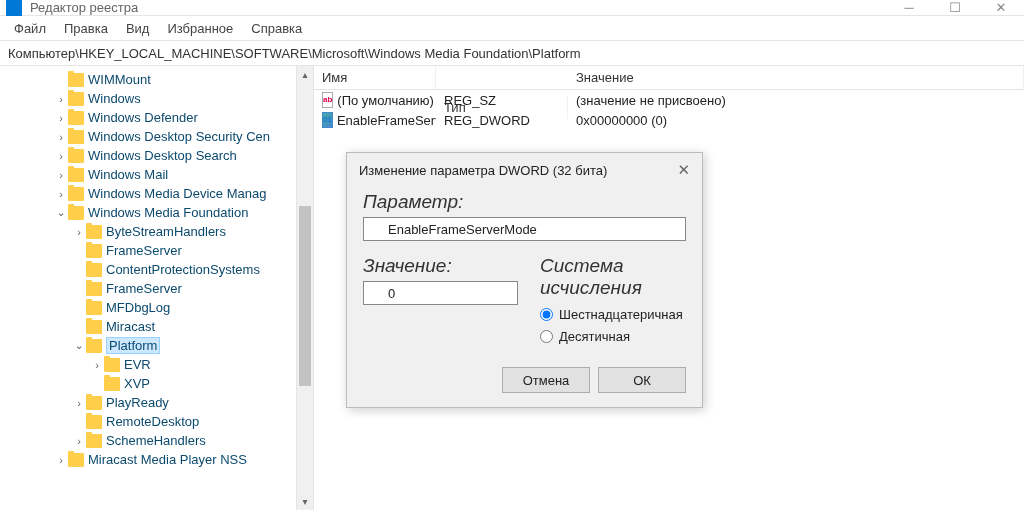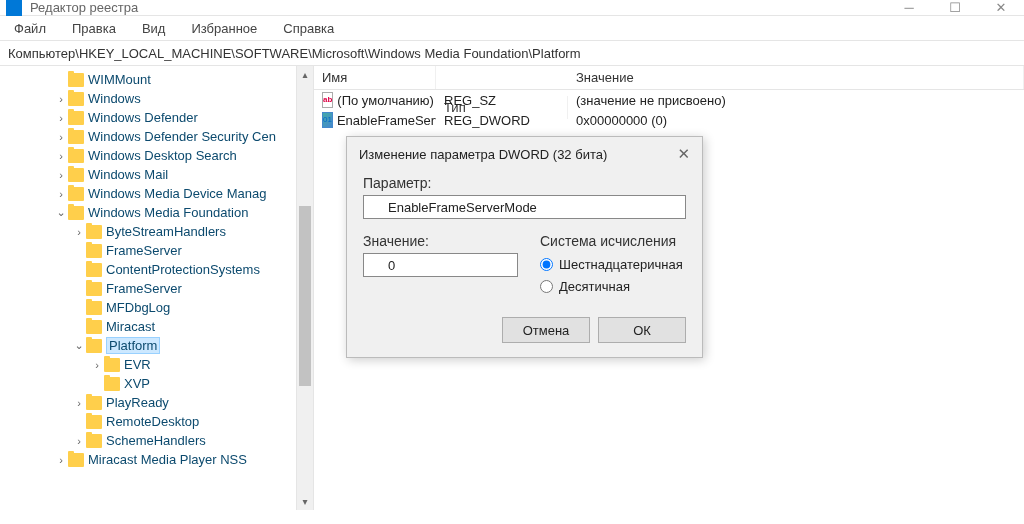--- a/index.html
+++ b/index.html
@@ -2,21 +2,21 @@
 <html><head>
 <meta charset="utf-8">
 <style>
   * { box-sizing: border-box; margin: 0; padding: 0; font-family: "Segoe UI", Tahoma, sans-serif; font-size: 13px; color: #222; }
   body { width: 1024px; height: 524px; background: #fff; overflow: hidden; position: relative; }
   .titlebar { height: 16px; display: flex; align-items: center; padding-left: 6px; border-bottom: 1px solid #e5e5e5; }
   .titlebar .app-icon { width: 16px; height: 16px; background: #0078d7; margin-right: 8px; display: inline-block; }
   .titlebar .title { color: #666; font-size: 13px; }
   .titlebar .win-controls { margin-left: auto; display: flex; }
   .titlebar .win-btn { width: 46px; height: 30px; display: flex; align-items: center; justify-content: center; color: #888; }
-  .menubar { height: 24px; display: flex; align-items: center; padding: 0 6px; gap: 10px; }
+  .menubar { height: 24px; display: flex; align-items: center; padding: 0 6px; gap: 2px; }
   .menubar .menu-item { padding: 2px 8px; color: #444; }
   .addressbar { height: 26px; border: 1px solid #e5e5e5; border-left:0; border-right:0; display: flex; align-items: center; padding: 0 8px; }
   .addressbar .path { color: #333; font-size: 13px; white-space: nowrap; }
   .content { display: flex; height: calc(524px - 30px - 24px - 26px); }
   .tree-pane { width: 314px; border-right: 1px solid #e5e5e5; overflow: hidden; position: relative; padding-top: 4px; }
   .list-pane { flex: 1; position: relative; }
   .list-header { display: flex; height: 24px; align-items: flex-start; border-bottom: 1px solid #e5e5e5; }
   .list-header .col { padding: 0 8px; color: #333; border-right: 1px solid #f0f0f0; height:100%; display:flex; align-items:center;}
   .col-name { width: 122px; }
   .col-type { width: 132px; margin-top: 30px; }
@@ -32,25 +32,25 @@
   .val-icon.dw { color:#06c; background:linear-gradient(135deg,#4aa,#48c); border-color:#48c;}
   .tree-row { display:flex; align-items:center; height:19px; white-space:nowrap; }
   .tree-row .exp { width:14px; text-align:center; color:#666; font-size:11px; display:inline-block;}
   .tree-row .folder { width:16px; height:14px; background:#ffcf4b; border-radius:1px; margin-right:4px; display:inline-block; position:relative;}
   .tree-row .folder.open::before{content:"";position:absolute;top:-2px;left:0;width:6px;height:4px;background:#ffcf4b;border-radius:1px 1px 0 0;}
   .tree-row .folder::before{content:"";position:absolute;top:-2px;left:0;width:6px;height:4px;background:#ffcf4b;border-radius:1px 1px 0 0;}
   .tree-row.selected .label-wrap { background:#cce8ff; border:1px solid #99d1ff; padding:0 2px;}
   .tree-row .label { color:#0c4a6e; }
   .indent { display:inline-block; }
   
-  .dialog { position:absolute; left:346px; top:136px; width:357px; background:#f0f0f0; border:1px solid #bbb; box-shadow: 2px 2px 10px rgba(0,0,0,0.2); }
+  .dialog { position:absolute; left:346px; top:152px; width:357px; background:#f0f0f0; border:1px solid #bbb; box-shadow: 2px 2px 10px rgba(0,0,0,0.2); }
   .dialog .dlg-title { height:34px; display:flex; align-items:center; padding:0 12px; color:#777; font-size:13px;}
   .dialog .dlg-close { margin-left:auto; color:#666; font-size:15px; }
   .dialog .dlg-body { padding: 4px 16px 14px 16px; }
-  .dialog .lbl { color:#333; margin-bottom:4px; display:block; font-size:14px;}
+  .dialog .lbl { color:#333; margin-bottom:4px; display:block; font-size:19px;font-style:italic;}
   .dialog input[type=text] { width:100%; height:24px; border:1px solid #888; padding:0 24px; background:#fff; font-size:13px;}
   .dialog .row2 { display:flex; gap:22px; margin-top:14px;}
   .dialog .row2 .left { flex:0 0 155px;}
   .dialog .row2 .right { flex:1;}
   .dialog .radio-group { margin-top:2px;}
   .dialog .radio-item { display:flex; align-items:center; gap:6px; height:22px;}
   .dialog .radio-item input{margin:0;}
   .dialog .dlg-buttons { display:flex; justify-content:flex-end; gap:8px; margin-top:20px;}
   .dialog button { width:88px; height:26px; background:#e1e1e1; border:1px solid #adadad; font-size:13px;}
   
@@ -101,21 +101,21 @@
         <div class="tree-row">
           <span class="indent" style="width: 54px;"></span>
           <span class="exp">›</span>
           <span class="folder"></span>
           <span class="label-wrap"><span class="label">Windows Defender</span></span>
         </div>
         <div class="tree-row">
           <span class="indent" style="width: 54px;"></span>
           <span class="exp">›</span>
           <span class="folder"></span>
-          <span class="label-wrap"><span class="label">Windows Defender Security Cen</span></span>
+          <span class="label-wrap"><span class="label">Windows Desktop Security Cen</span></span>
         </div>
         <div class="tree-row">
           <span class="indent" style="width: 54px;"></span>
           <span class="exp">›</span>
           <span class="folder"></span>
           <span class="label-wrap"><span class="label">Windows Desktop Search</span></span>
         </div>
         <div class="tree-row">
           <span class="indent" style="width: 54px;"></span>
           <span class="exp">›</span>

